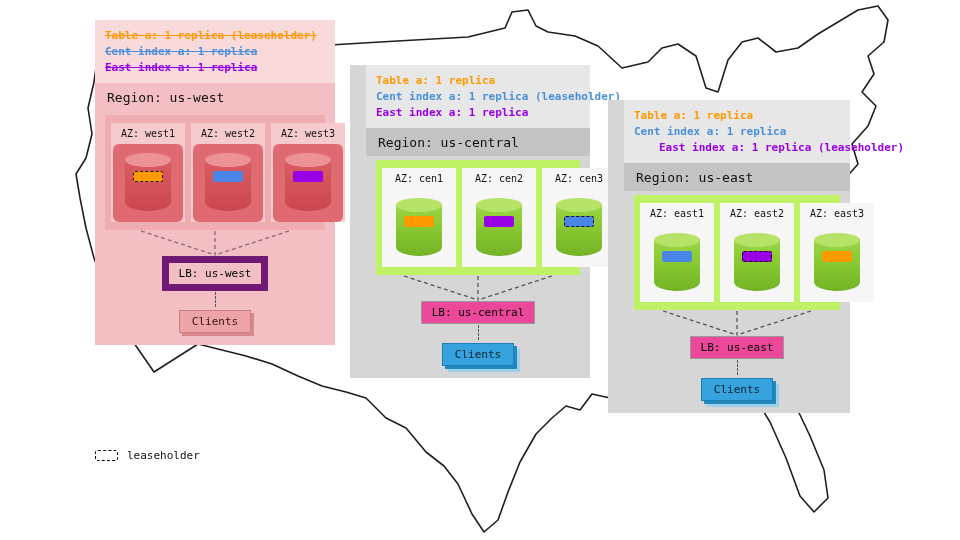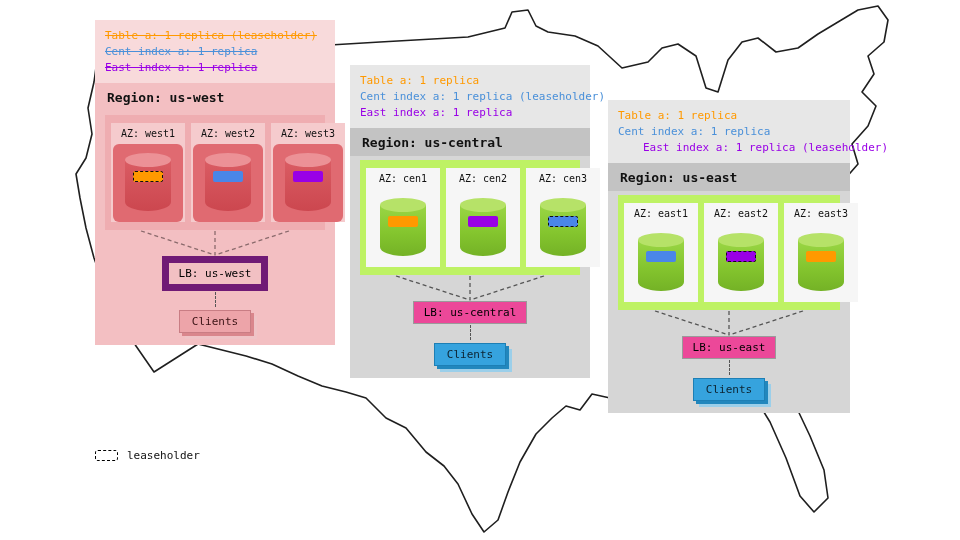--- a/index.html
+++ b/index.html
@@ -3,29 +3,29 @@
 <meta charset="utf-8">
 <style>
   * { margin:0; padding:0; box-sizing:border-box; }
   body { background:#ffffff; font-family:"DejaVu Sans Mono","Liberation Mono",monospace; }
   .stage { position:relative; width:960px; height:540px; background:#fff; overflow:hidden; }
 
   .map-svg { position:absolute; left:0; top:0; z-index:0; pointer-events:none; }
 
   .region-panel { position:absolute; z-index:2; width:240px; display:flex; flex-direction:column; padding-bottom:12px; }
   .region-west  { background:#f3bfc2; }
-  .region-gray  { background:#d6d6d6; }
+  .region-gray  { background:#d6d6d6;padding-left:16px; }
 
   .annotations { display:flex; flex-direction:column; gap:3px; padding:9px 10px; }
   .region-west .annotations { background:#f8dadb; }
   .region-gray .annotations { background:#e7e7e7; }
-  .ann { font-size:11px; font-weight:normal; white-space:nowrap; }
+  .ann { font-size:11px; font-weight:bold; white-space:nowrap; }
   .ann.strike { text-decoration:line-through; }
 
-  .region-title { font-size:13px; font-weight:bold; color:#111; padding:7px 12px 6px; }
+  .region-title { font-size:13px; font-weight:normal; color:#111; padding:7px 12px 6px; }
   .region-gray .region-title { background:#c3c3c3; }
 
   .az-container { margin:4px 10px 0; padding:8px 6px; display:flex; gap:6px; justify-content:space-between; }
   .region-west .az-container { background:#efadb1; }
   .region-gray .az-container { background:#bef264; }
 
   .az-box { flex:1; display:flex; flex-direction:column; align-items:center; padding:5px 2px 0; }
   .region-west .az-box { background:#f5cbcd; }
   .region-gray .az-box { background:#f6f6f6; }
   .az-label { font-size:10px; color:#111; white-space:nowrap; margin-bottom:5px; }

